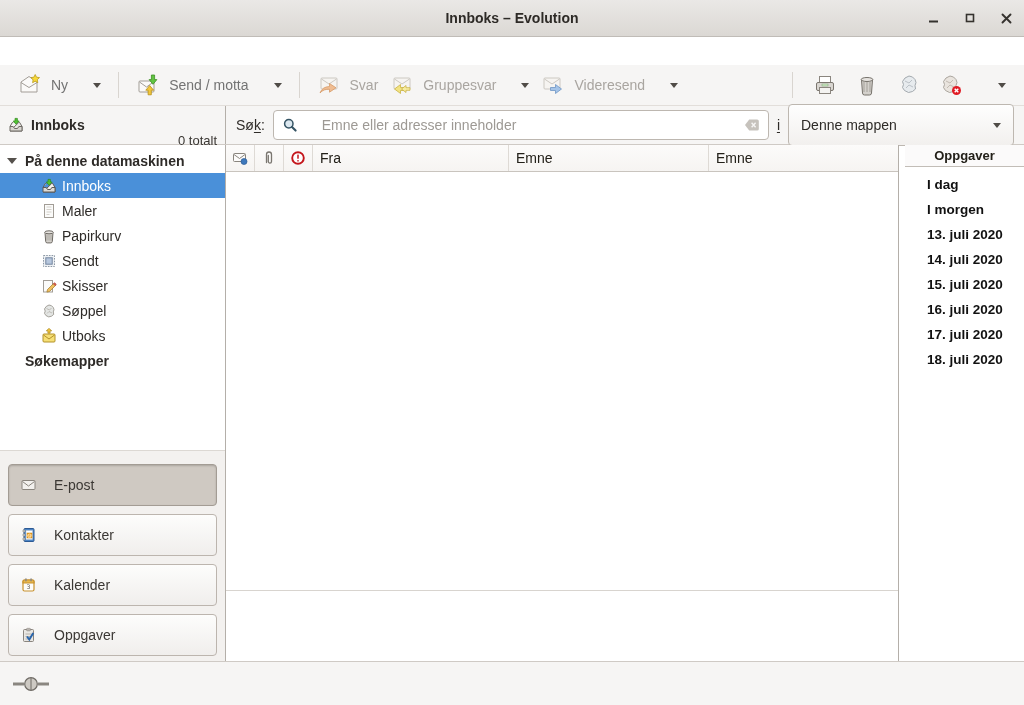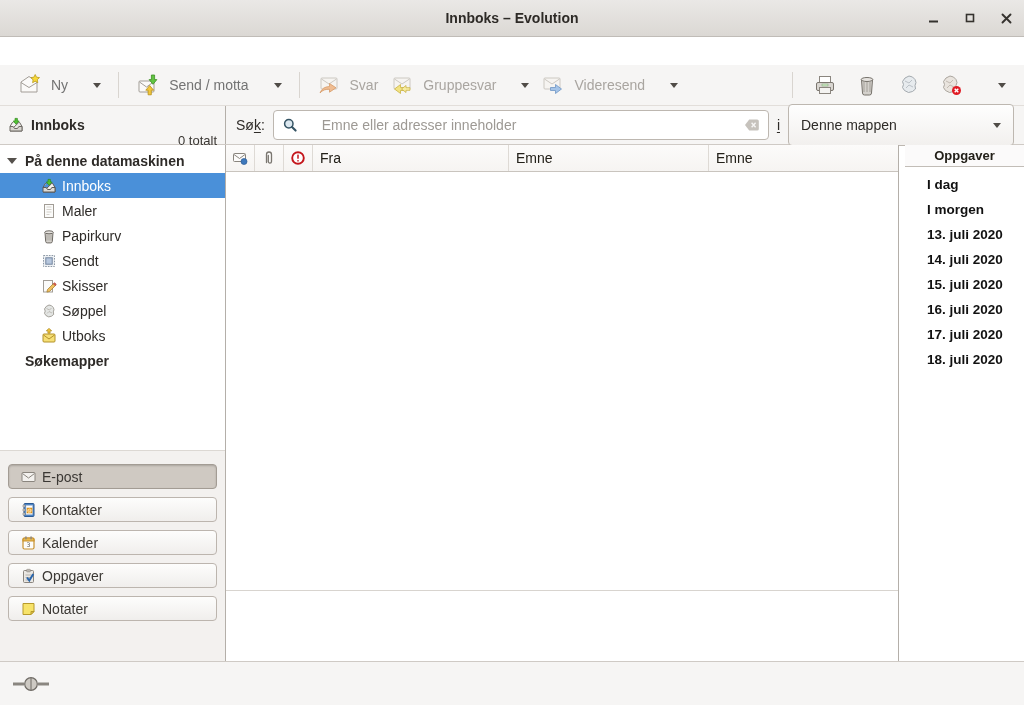--- a/index.html
+++ b/index.html
@@ -58,23 +58,23 @@
   .tree-row{height:25px;display:flex;align-items:center;}
   .tree-row.rootrow{padding-left:7px;gap:8px;font-weight:bold;}
   .tree-row.child{padding-left:40px;gap:4px;}
   .tree-row.selected{background:#4a90d9;color:#fff;}
   .expander{width:0;height:0;border-left:5px solid transparent;border-right:5px solid transparent;
     border-top:6px solid #55514c;}
   .f-icon{width:18px;height:16px;display:flex;align-items:center;justify-content:center;}
 
   .switcher{height:211px;background:#f3f1ef;border-top:1px solid #dcd8d3;
     padding-top:13px;box-sizing:border-box;}
-  .switch-btn{margin:0 8px 8px;height:25px;border:1px solid #bcb5ae;border-radius:4px;
+  .switch-btn{margin:0 8px 8px;height:42px;border:1px solid #bcb5ae;border-radius:4px;
     background:linear-gradient(#fdfdfc,#f0eeec);display:flex;align-items:center;
-    padding:0 11px;gap:5px;box-sizing:border-box;color:#3b3834;}
+    padding:0 11px;gap:17px;box-sizing:border-box;color:#3b3834;}
   .switch-btn.active{background:#cfc9c2;box-shadow:inset 0 1px 2px rgba(0,0,0,.18);border-color:#a39c94;}
 
   .content{position:absolute;left:226px;top:0;right:125px;height:100%;background:#fff;
     border-right:1px solid #b4afa9;box-sizing:border-box;}
   .list-header{height:27px;display:flex;background:linear-gradient(#fcfbfa,#f6f4f2);
     border-bottom:1px solid #c9c4be;box-sizing:border-box;}
   .hcell{display:flex;align-items:center;padding:0 7px;border-right:1px solid #dedad5;color:#232019;}
   .hcell.iconcol{width:29px;justify-content:center;padding:0;box-sizing:border-box;}
   .hcell.fra{width:196px;box-sizing:border-box;}
   .hcell.emne{width:200px;box-sizing:border-box;}

